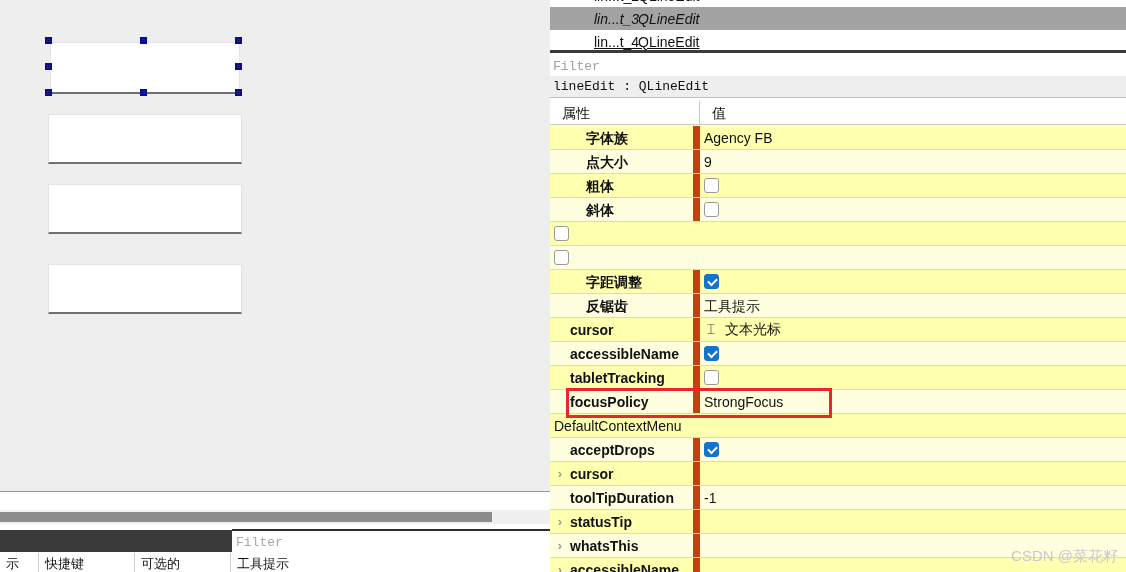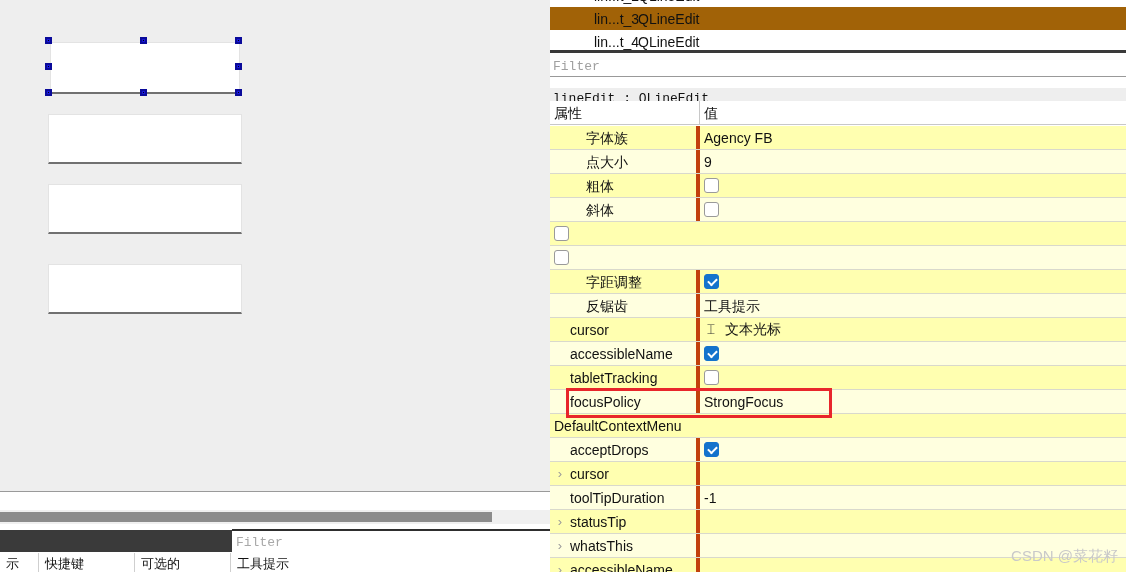--- a/index.html
+++ b/index.html
@@ -88,76 +88,76 @@
   #object-tree {
     position: absolute; left: 0; top: 0; width: 576px; height: 53px;
     background: #ffffff;
     border-bottom: 3px solid #3a3a3a;
     overflow: hidden;
   }
   .tree-row {
     height: 23px; display: flex; align-items: center;
     font-size: 14px; color: #111111; white-space: nowrap;
   }
-  .tree-row.alt { background: #a16207; }
+  .tree-row.alt { background: #a3a3a3; font-style: italic; }
   .tree-row .tname { width: 88px; padding-left: 44px; }
   .tree-row .tclass { }
 
   #prop-filter {
     position: absolute; left: 0; top: 56px; width: 576px; height: 21px;
     background: #ffffff;
     border-bottom: 1px solid #999999;
     display: flex; align-items: center;
   }
   #prop-filter .ph {
     font-family: "Liberation Mono", monospace;
     font-size: 13px; color: #a0a0a0; padding-left: 3px;
   }
   #prop-object-header {
-    position: absolute; left: 0; top: 88px; width: 576px; height: 22px;
+    position: absolute; left: 0; top: 76px; width: 576px; height: 22px;
     background: #eeeeee;
     border-bottom: 1px solid #c0c0c0;
     display: flex; align-items: center;
   }
   #prop-object-header .txt {
     font-family: "Liberation Mono", monospace;
     font-size: 13px; color: #111111; padding-left: 3px;
   }
   #prop-col-header {
     position: absolute; left: 0; top: 101px; width: 576px; height: 24px;
     background: #ffffff;
     border-bottom: 1px solid #c8c8c8;
     display: flex;
   }
   #prop-col-header .ch {
     font-size: 14px; color: #111111;
-    line-height: 24px; padding-left: 4px;
+    line-height: 24px; padding-left: 12px;
   }
   #prop-col-header .ch.name-col { width: 150px; border-right: 1px solid #c8c8c8; }
   #prop-col-header .ch.val-col { flex: 1; }
 
   #prop-rows {
     position: absolute; left: 0; top: 126px; width: 576px; height: 446px;
     overflow: hidden;
   }
   .prop-row {
     position: relative;
     height: 24px;
     display: flex;
     border-bottom: 1px solid #d9d9cc;
   }
   .prop-row.shade-a { background: #ffffb0; }
   .prop-row.shade-b { background: #ffffdf; }
   .prop-row .pname {
     width: 150px; flex: 0 0 150px;
-    border-right: 4px solid #c2410c;
+    border-right: 7px solid #c2410c;
     font-size: 14px; color: #111111;
     line-height: 24px;
     display: flex; align-items: center;
-    overflow: hidden; white-space: nowrap;
+    overflow: hidden; white-space: nowrap; font-weight: bold;
   }
   .prop-row .pname .indent-sub { padding-left: 36px; }
   .prop-row .pname .indent-top { padding-left: 20px; }
   .prop-row .pname .chev {
     width: 20px; text-align: center;
     color: #9a9a9a; font-size: 13px;
     flex: 0 0 20px;
   }
   .prop-row .pval {
     flex: 1;
@@ -247,21 +247,21 @@
     <div id="object-tree">
 
     <div class="tree-row" style="margin-top: -16px;">
           <span class="tname">lin...t_2</span>
           <span class="tclass">QLineEdit</span>
         </div>
         <div class="tree-row alt" style="margin-top: 0px;">
           <span class="tname">lin...t_3</span>
           <span class="tclass">QLineEdit</span>
         </div>
-        <div class="tree-row" style="margin-top: 0px;">
+        <div class="tree-row" style="margin-top: 0px; text-decoration: underline;">
           <span class="tname">lin...t_4</span>
           <span class="tclass">QLineEdit</span>
         </div>
       </div>
 
     <div id="prop-filter">
       <span class="ph">Filter</span>
     </div>
 
     <div id="prop-object-header">

